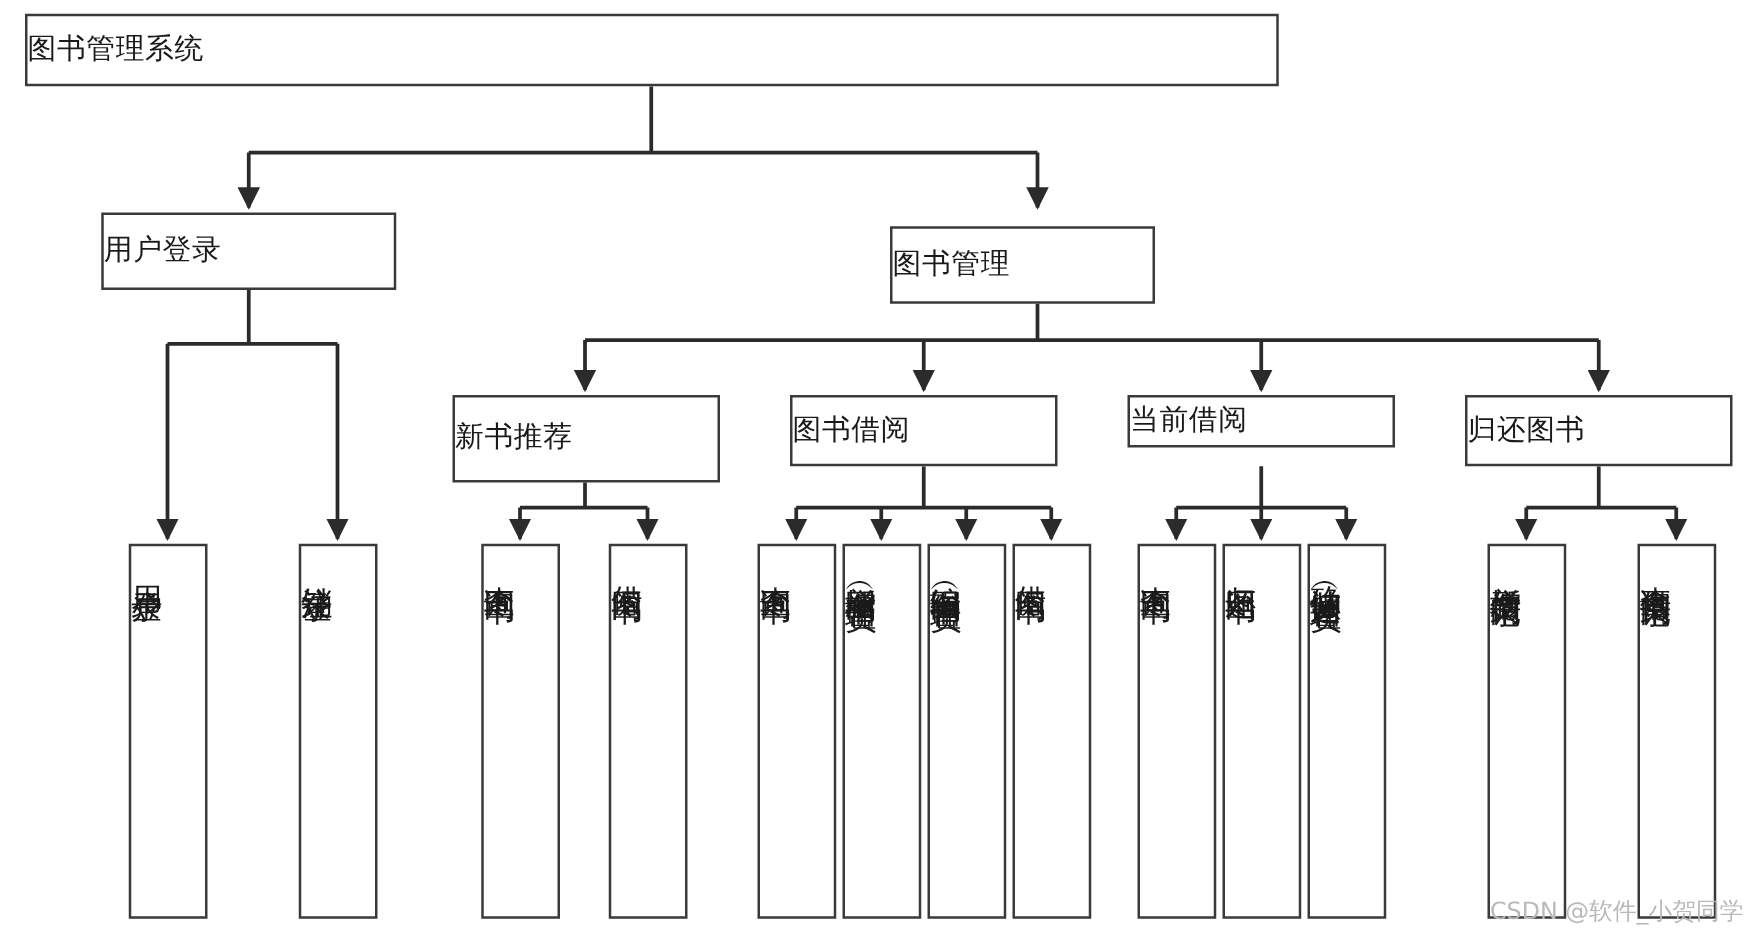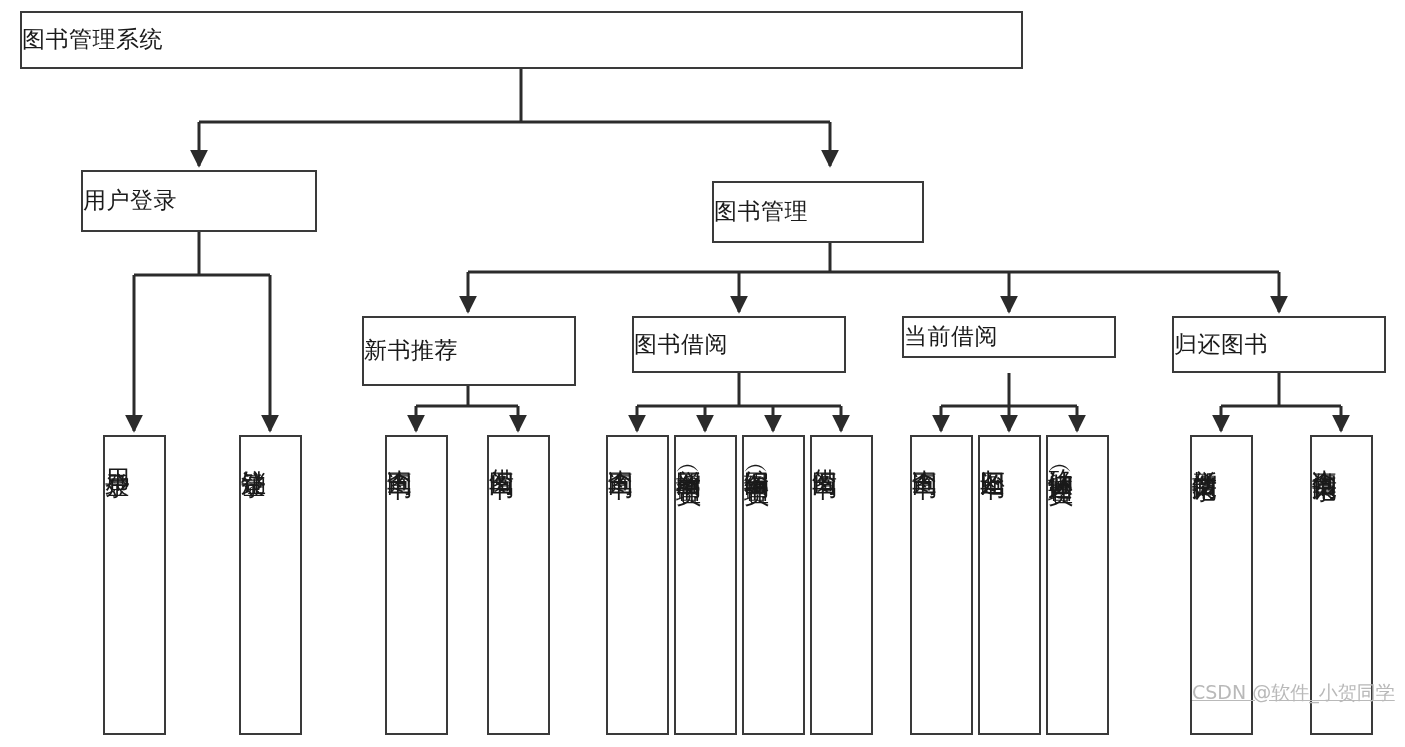--- a/index.html
+++ b/index.html
@@ -185,15 +185,15 @@
     <span class="label">确认归还（管理员）</span>
   </div>
 
   <div class="node vertical" style="left:1190px; top:435px; width:63px; height:300px;">
     <span class="label">新增借阅记录</span>
   </div>
   <div class="node vertical" style="left:1310px; top:435px; width:63px; height:300px;">
     <span class="label">查询借阅记录</span>
   </div>
 
-  <div class="watermark" style="left:1192px; top:680px;text-decoration:underline;">CSDN @软件_小贺同学</div>
+  <div class="watermark" style="left:1192px; top:716px;">CSDN @软件_小贺同学</div>
 
 </div>
 
 </body></html>

